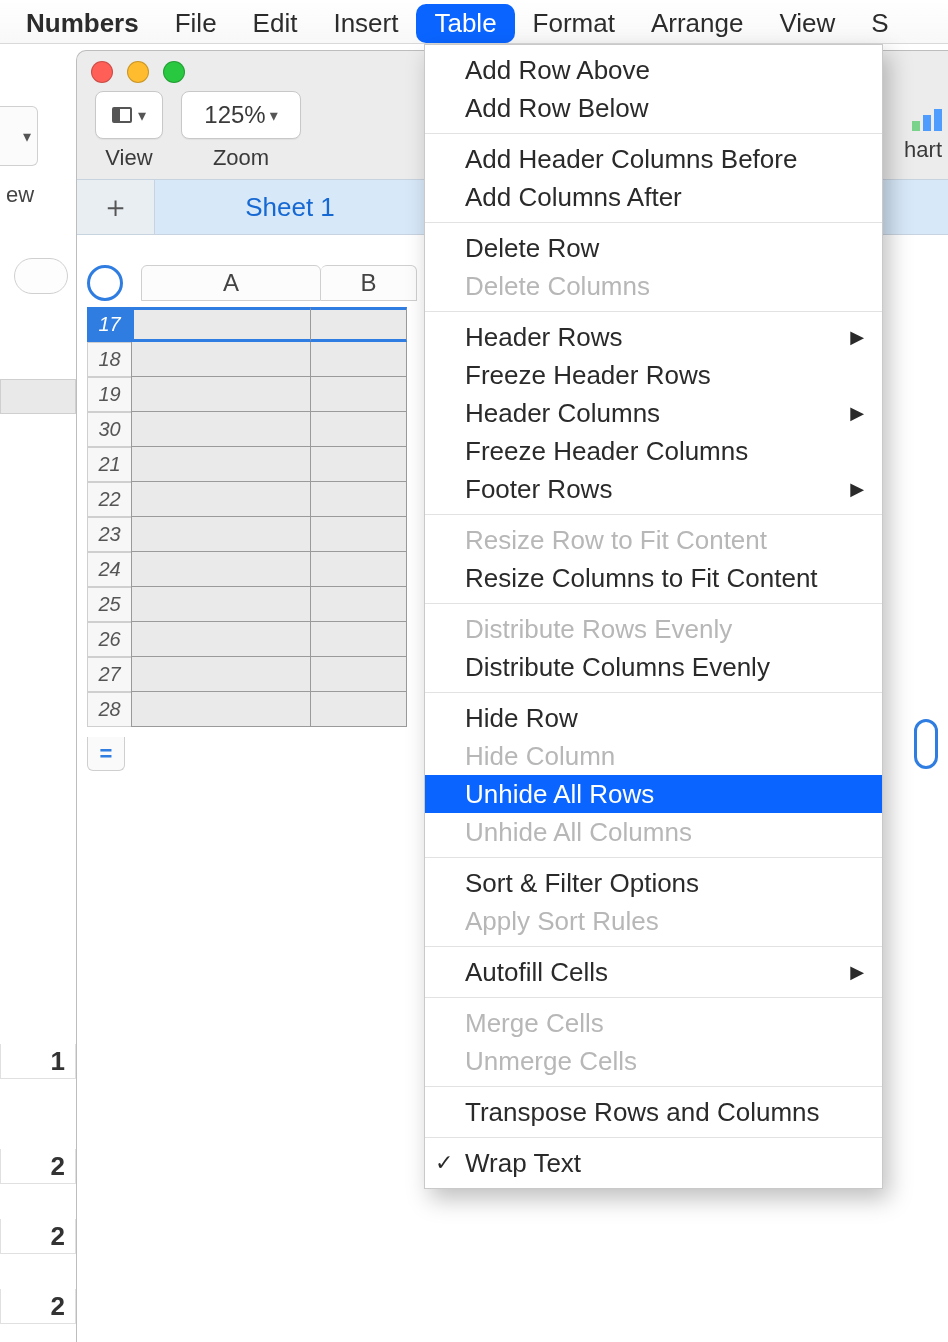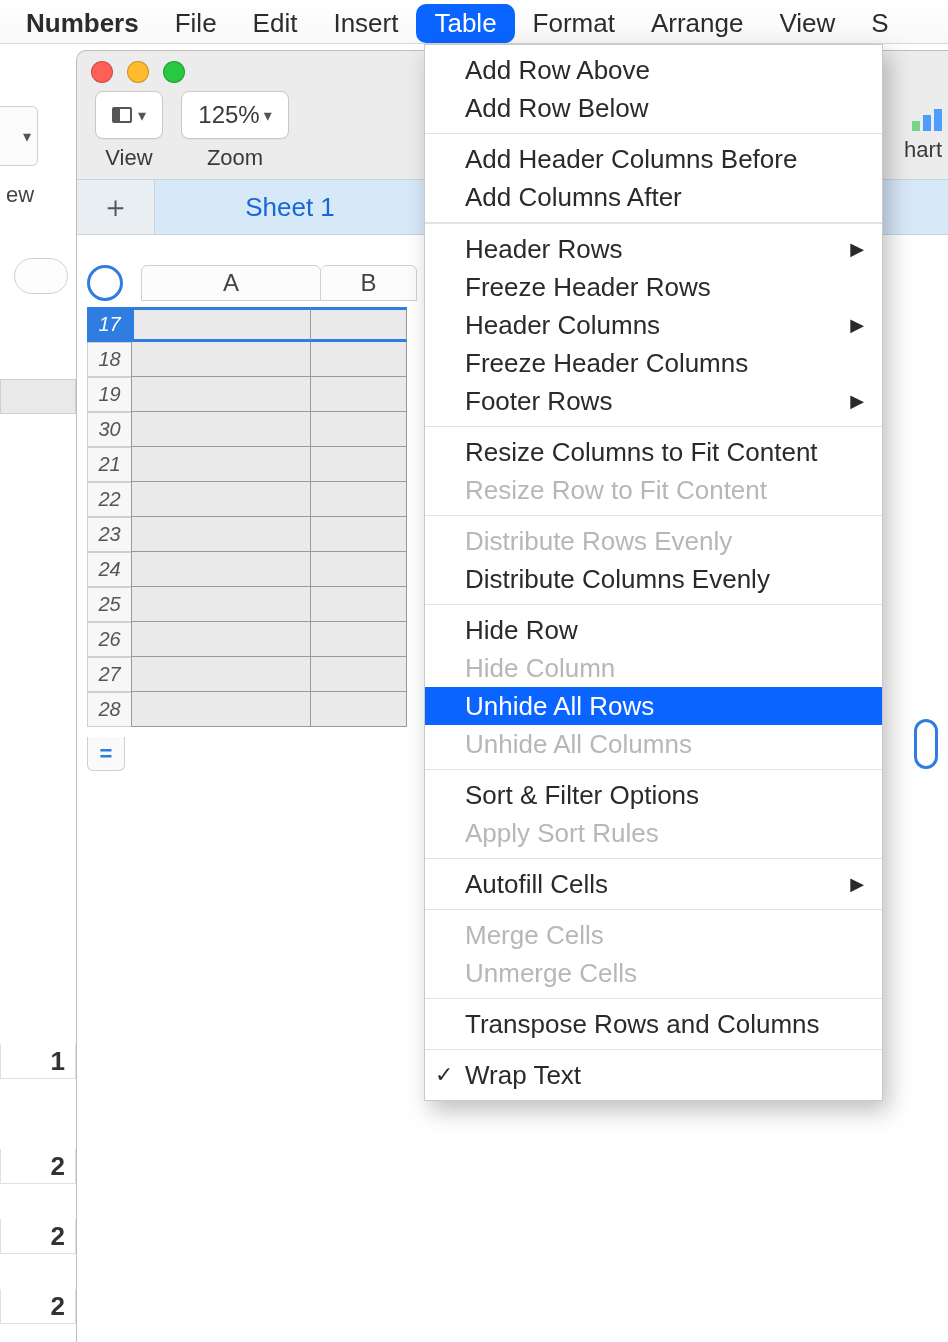--- a/index.html
+++ b/index.html
@@ -55,21 +55,21 @@
     position:absolute; left:0; top:40px; right:0; height:82px;
     display:flex; align-items:flex-start; gap:18px; padding-left:18px;
   }
   .tbtn {
     background:#fff; border:1px solid #c8c8c8; border-radius:8px;
     height:48px; display:flex; align-items:center; justify-content:center;
     font-size:24px; color:#3a3a3a;
     box-shadow: 0 1px 1px rgba(0,0,0,.05);
   }
   .tbtn.view{ width:68px; gap:6px;}
-  .tbtn.zoom{ width:108px; gap:4px;text-align:center;}
+  .tbtn.zoom{ width:120px; gap:4px;text-align:center;}
   .tcol{ display:flex; flex-direction:column; align-items:center; gap:6px;}
   .tlabel{ font-size:22px; color:#3a3a3a;}
   .chev{ font-size:16px; color:#555;}
   .chart-hint {
     position:absolute; right:6px; top:58px; font-size:22px; color:#3a3a3a;
     text-align:right;
   }
   .chart-icon{ display:inline-flex; gap:3px; align-items:flex-end; height:22px; margin-bottom:4px;}
   .chart-icon span{ width:8px; background:#58a6ff; display:inline-block;}
   .chart-icon span:nth-child(1){height:10px; background:#7ad38a;}
@@ -322,32 +322,36 @@
     <div class="dsec">
       <div class="ditem">Add Row Above</div>
       <div class="ditem">Add Row Below</div>
     </div>
     <div class="dsep"></div>
     <div class="dsec">
       <div class="ditem">Add Header Columns Before</div>
       <div class="ditem">Add Columns After</div>
     </div>
     <div class="dsep"></div>
+    <div class="dsec">
+      <div class="ditem">Delete Row</div>
+      <div class="ditem disabled">Delete Columns</div>
+    </div>
     <div class="dsep"></div>
     <div class="dsec">
       <div class="ditem">Header Rows<span class="sub-arrow">▶</span></div>
       <div class="ditem">Freeze Header Rows</div>
       <div class="ditem">Header Columns<span class="sub-arrow">▶</span></div>
       <div class="ditem">Freeze Header Columns</div>
       <div class="ditem">Footer Rows<span class="sub-arrow">▶</span></div>
     </div>
     <div class="dsep"></div>
     <div class="dsec">
+      <div class="ditem disabled">Resize Row to Fit Content</div>
       <div class="ditem">Resize Columns to Fit Content</div>
-      <div class="ditem disabled">Resize Row to Fit Content</div>
     </div>
     <div class="dsep"></div>
     <div class="dsec">
       <div class="ditem disabled">Distribute Rows Evenly</div>
       <div class="ditem">Distribute Columns Evenly</div>
     </div>
     <div class="dsep"></div>
     <div class="dsec">
       <div class="ditem">Hide Row</div>
       <div class="ditem disabled">Hide Column</div>

